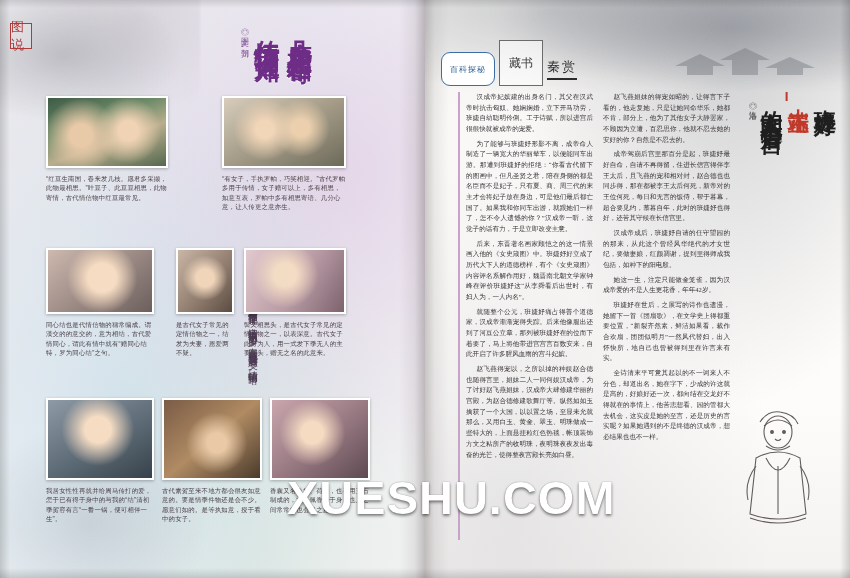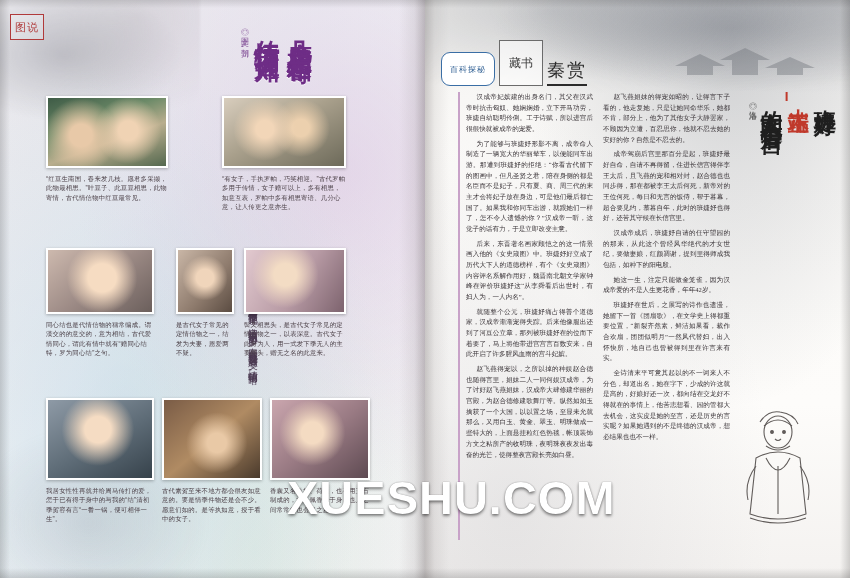--- a/index.html
+++ b/index.html
@@ -38,22 +38,22 @@
       radial-gradient(ellipse at 35% 50%, rgba(120,120,130,.34) 0%, rgba(120,120,130,0) 62%),
       radial-gradient(ellipse at 70% 25%, rgba(150,140,150,.22) 0%, rgba(150,140,150,0) 60%);
     filter: blur(1px);
   }
   .ink-bl{
     position:absolute; left:-20px; bottom:-30px; width:240px; height:190px;
     background: radial-gradient(ellipse at 45% 55%, rgba(120,130,140,.22) 0%, rgba(120,130,140,0) 65%);
     filter: blur(2px);
   }
   .seal-tl{
-    position:absolute; left:10px; top:14px; width:34px; height:26px;
-    border:1px solid #b03a3a; color:#b03a3a; font-size:11px;
+    position:absolute; left:10px; top:23px; width:22px; height:26px;
+    border:1px solid #b03a3a; color:#b03a3a; font-size:13px;
     display:flex; align-items:center; justify-content:center;
     letter-spacing:1px; background:rgba(255,255,255,.25);
   }
   
   .v-title-wrap{
     position:absolute; left:196px; top:20px; width:118px; height:270px;
     display:flex; flex-direction:row-reverse; gap:2px;
   }
   .v-title{
     writing-mode: vertical-rl; text-orientation: upright;
@@ -153,21 +153,21 @@
     display:flex; align-items:center; justify-content:center;
     background:#fff; color:#2f5f93; font-size:8px; letter-spacing:1px;
   }
   .badge-cn{
     position:absolute; left:74px; top:40px; width:44px; height:46px;
     border:1px solid #6b6b6b; color:#3b3b3b; font-size:12px;
     display:flex;align-items:center;justify-content:center;
     background:rgba(255,255,255,.6); font-family:"Liberation Serif", serif;
   }
   .kicker{
-    position:absolute; left:122px; top:58px; font-size:18px; color:#2b2b2b;
+    position:absolute; left:122px; top:58px; font-size:13px; color:#2b2b2b;
     font-family:"Liberation Serif", serif; letter-spacing:2px;
     border-bottom:2px solid #2b2b2b; padding-bottom:2px;
   }
   
   .r-title-wrap{
     position:absolute; right:12px; top:92px; width:96px; height:330px;
     display:flex; flex-direction:row-reverse; gap:1px;
   }
   .r-title-a{
     writing-mode: vertical-rl; text-orientation: upright;

